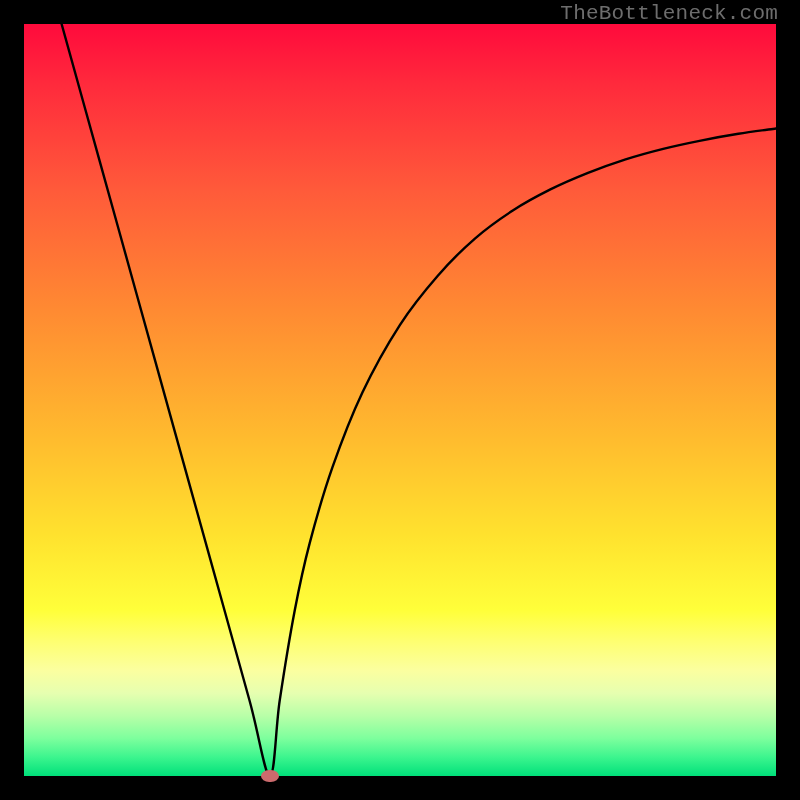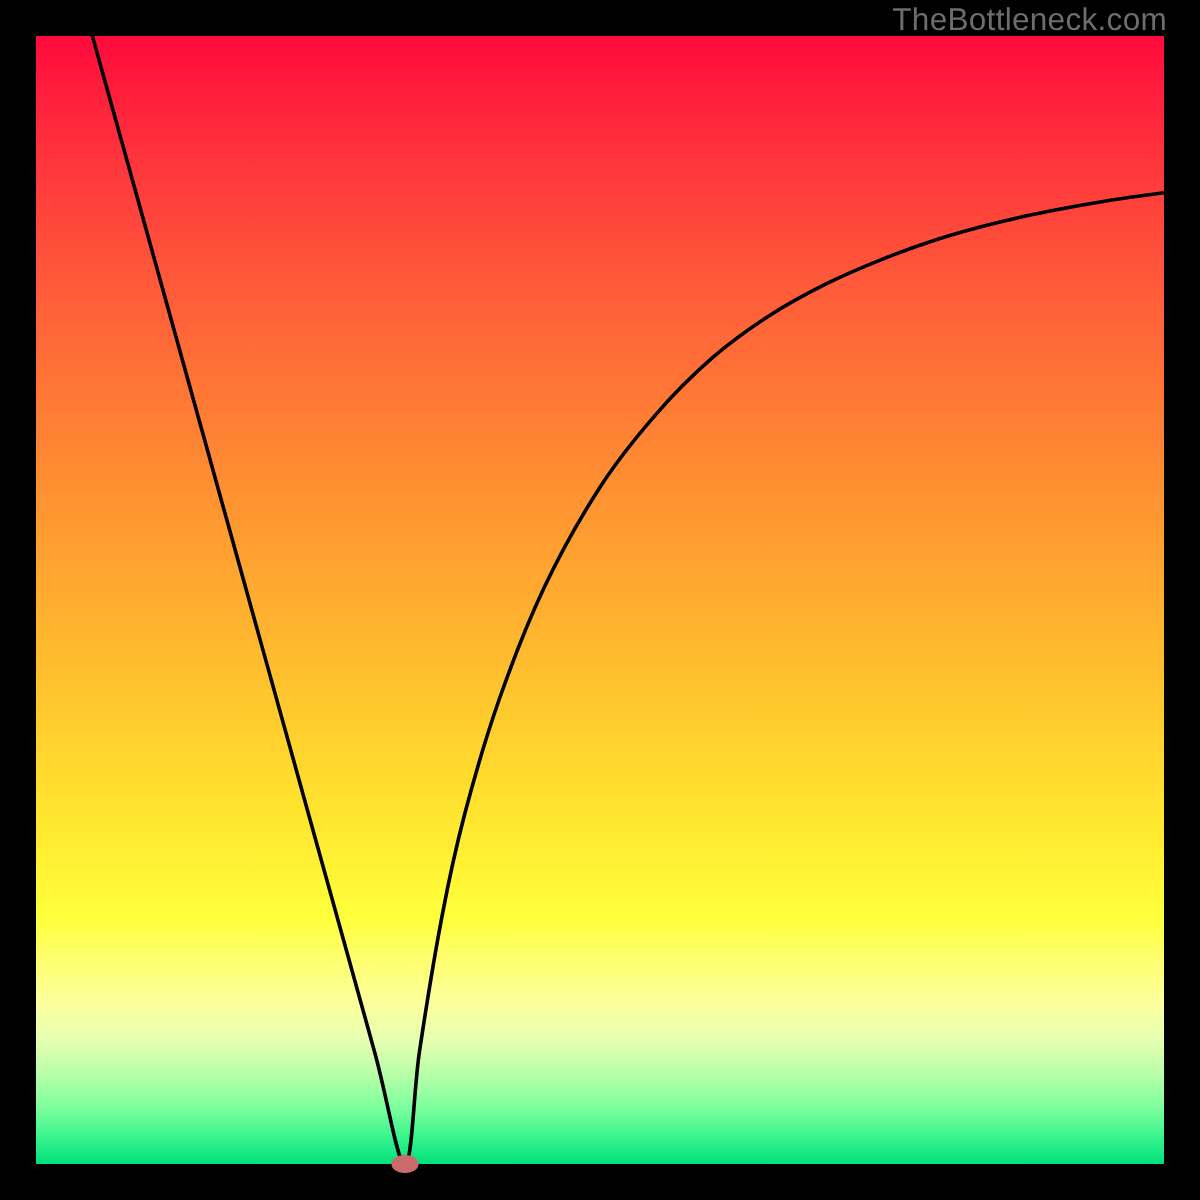--- a/index.html
+++ b/index.html
@@ -44,20 +44,21 @@
   }
   .watermark {
     position: absolute;
     top: 2px;
     right: 22px;
     color: #6d6d6d;
     font-size: 21px;
     font-weight: 500;
     letter-spacing: 0.2px;
     user-select: none;
+    font-family: Liberation Mono, monospace;
   }
   .marker {
     position: absolute;
     width: 18px;
     height: 12px;
     background: #cb6a6d;
     border-radius: 50% / 55%;
     left: 237px;
     bottom: -6px;
   }

